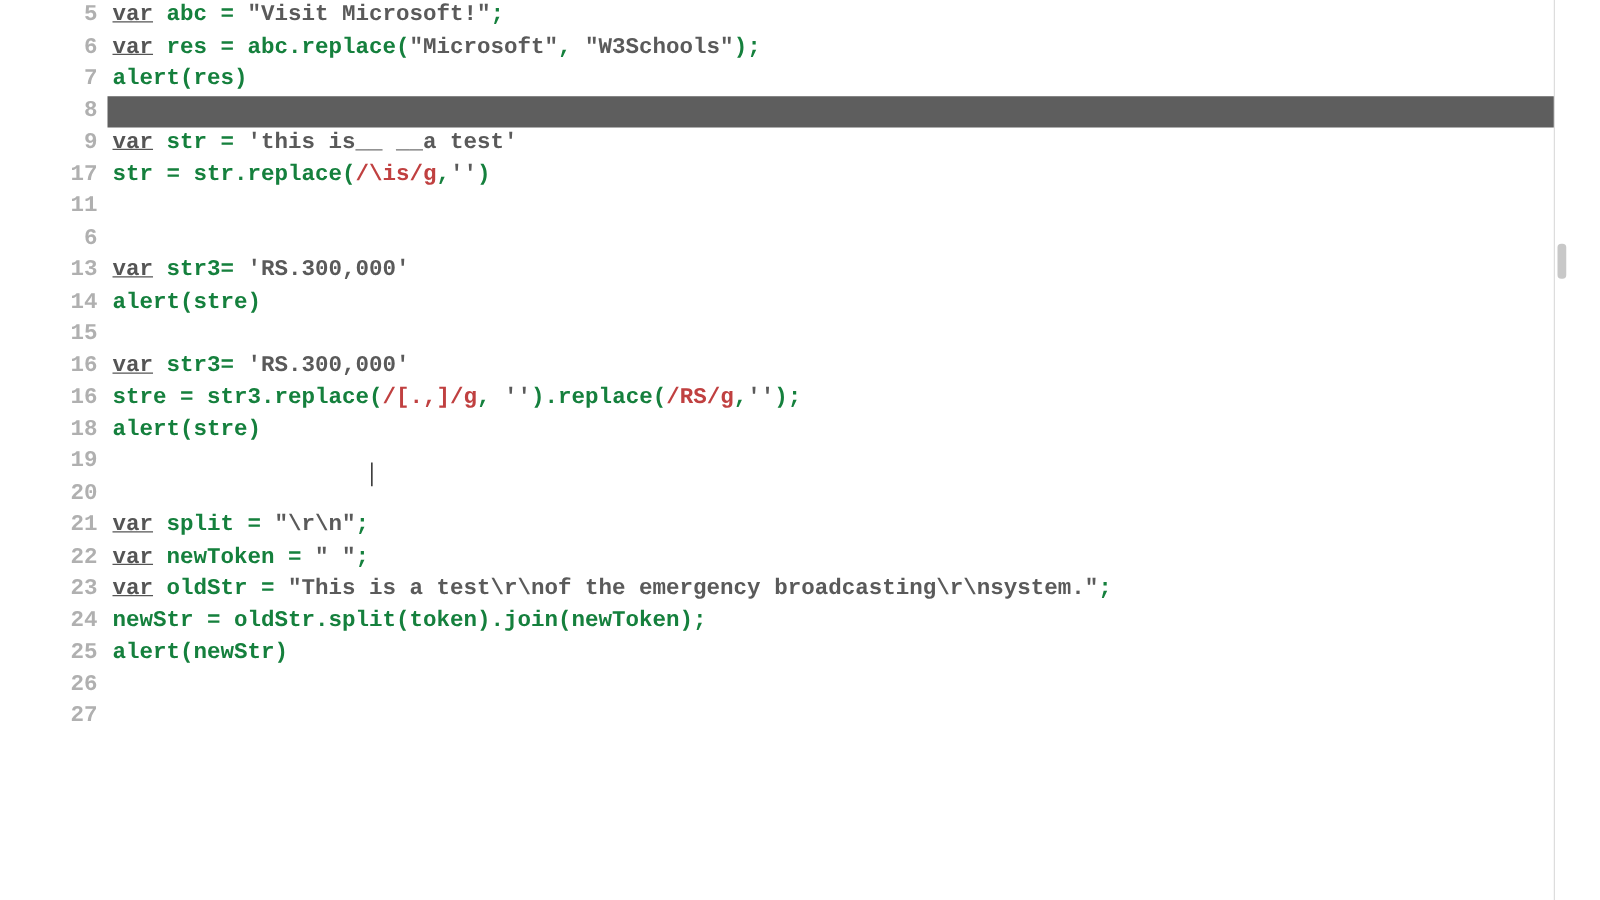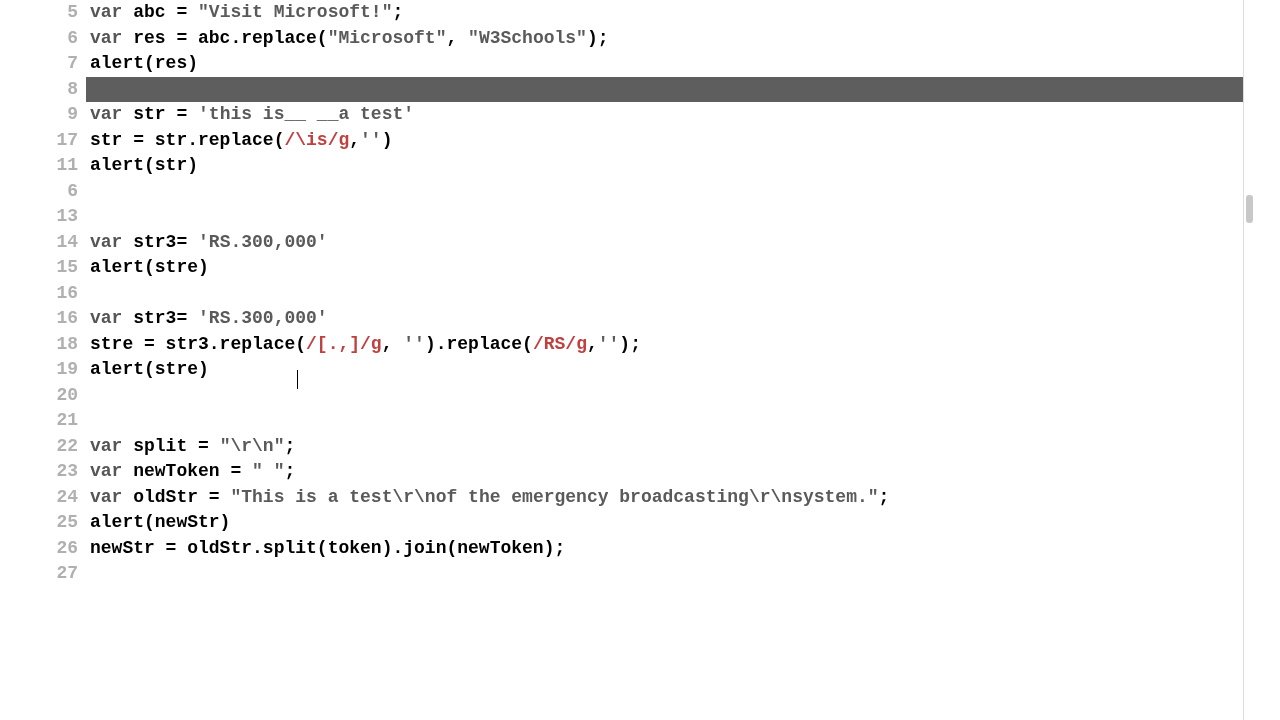--- a/index.html
+++ b/index.html
@@ -52,24 +52,24 @@
     .gutter .line-row {
       padding-right: 8px;
     }
     .code-area .line-row {
       padding-left: 4px;
     }
     .highlighted {
       background: #5e5e5e;
       color: #fff;
     }
-    .tok-keyword { color: #555; font-weight: bold; }
+    .tok-keyword { color: #555; font-weight: bold; text-decoration: underline; }
     .tok-string { color: #5a5a5a; font-weight: bold; }
     .tok-regex { color: #c04040; font-weight: bold; }
-    .tok-default { color: #000000; font-weight: bold; }
+    .tok-default { color: #15803d; font-weight: bold; }
     .cursor-caret {
       position: absolute;
       left: 257px;
       top: 370px;
       width: 1px;
       height: 19px;
       background: #000;
     }
     .scrollbar-v {
       position: absolute;
@@ -117,35 +117,34 @@
       <div class="line-row">26</div>
       <div class="line-row">27</div>
     </div>
   <div class="code-area">
       <div class="line-row"><span class="tok-keyword">var</span><span class="tok-default"> abc = </span><span class="tok-string">"Visit Microsoft!"</span><span class="tok-default">;</span></div>
       <div class="line-row"><span class="tok-keyword">var</span><span class="tok-default"> res = abc.replace(</span><span class="tok-string">"Microsoft"</span><span class="tok-default">, </span><span class="tok-string">"W3Schools"</span><span class="tok-default">);</span></div>
       <div class="line-row"><span class="tok-default">alert(res)</span></div>
       <div class="line-row highlighted">&nbsp;</div>
       <div class="line-row"><span class="tok-keyword">var</span><span class="tok-default"> str = </span><span class="tok-string">'this is__ __a test'</span></div>
       <div class="line-row"><span class="tok-default">str = str.replace(</span><span class="tok-regex">/\is/g</span><span class="tok-default">,</span><span class="tok-string">''</span><span class="tok-default">)</span></div>
-      <div class="line-row"><span class="tok-default">alert(str)</span></div>
       <div class="line-row">&nbsp;</div>
       <div class="line-row">&nbsp;</div>
       <div class="line-row"><span class="tok-keyword">var</span><span class="tok-default"> str3= </span><span class="tok-string">'RS.300,000'</span></div>
       <div class="line-row"><span class="tok-default">alert(stre)</span></div>
       <div class="line-row">&nbsp;</div>
       <div class="line-row"><span class="tok-keyword">var</span><span class="tok-default"> str3= </span><span class="tok-string">'RS.300,000'</span></div>
       <div class="line-row"><span class="tok-default">stre = str3.replace(</span><span class="tok-regex">/[.,]/g</span><span class="tok-default">, </span><span class="tok-string">''</span><span class="tok-default">).replace(</span><span class="tok-regex">/RS/g</span><span class="tok-default">,</span><span class="tok-string">''</span><span class="tok-default">);</span></div>
       <div class="line-row"><span class="tok-default">alert(stre)</span></div>
       <div class="line-row">&nbsp;</div>
       <div class="line-row">&nbsp;</div>
       <div class="line-row"><span class="tok-keyword">var</span><span class="tok-default"> split = </span><span class="tok-string">"\r\n"</span><span class="tok-default">;</span></div>
       <div class="line-row"><span class="tok-keyword">var</span><span class="tok-default"> newToken = </span><span class="tok-string">" "</span><span class="tok-default">;</span></div>
       <div class="line-row"><span class="tok-keyword">var</span><span class="tok-default"> oldStr = </span><span class="tok-string">"This is a test\r\nof the emergency broadcasting\r\nsystem."</span><span class="tok-default">;</span></div>
+      <div class="line-row"><span class="tok-default">newStr = oldStr.split(token).join(newToken);</span></div>
       <div class="line-row"><span class="tok-default">alert(newStr)</span></div>
-      <div class="line-row"><span class="tok-default">newStr = oldStr.split(token).join(newToken);</span></div>
     </div>
   <div class="cursor-caret"></div>
 </div>
 
 <div class="scrollbar-v">
   <div class="scrollbar-track"></div>
 </div>
 
 </body></html>

